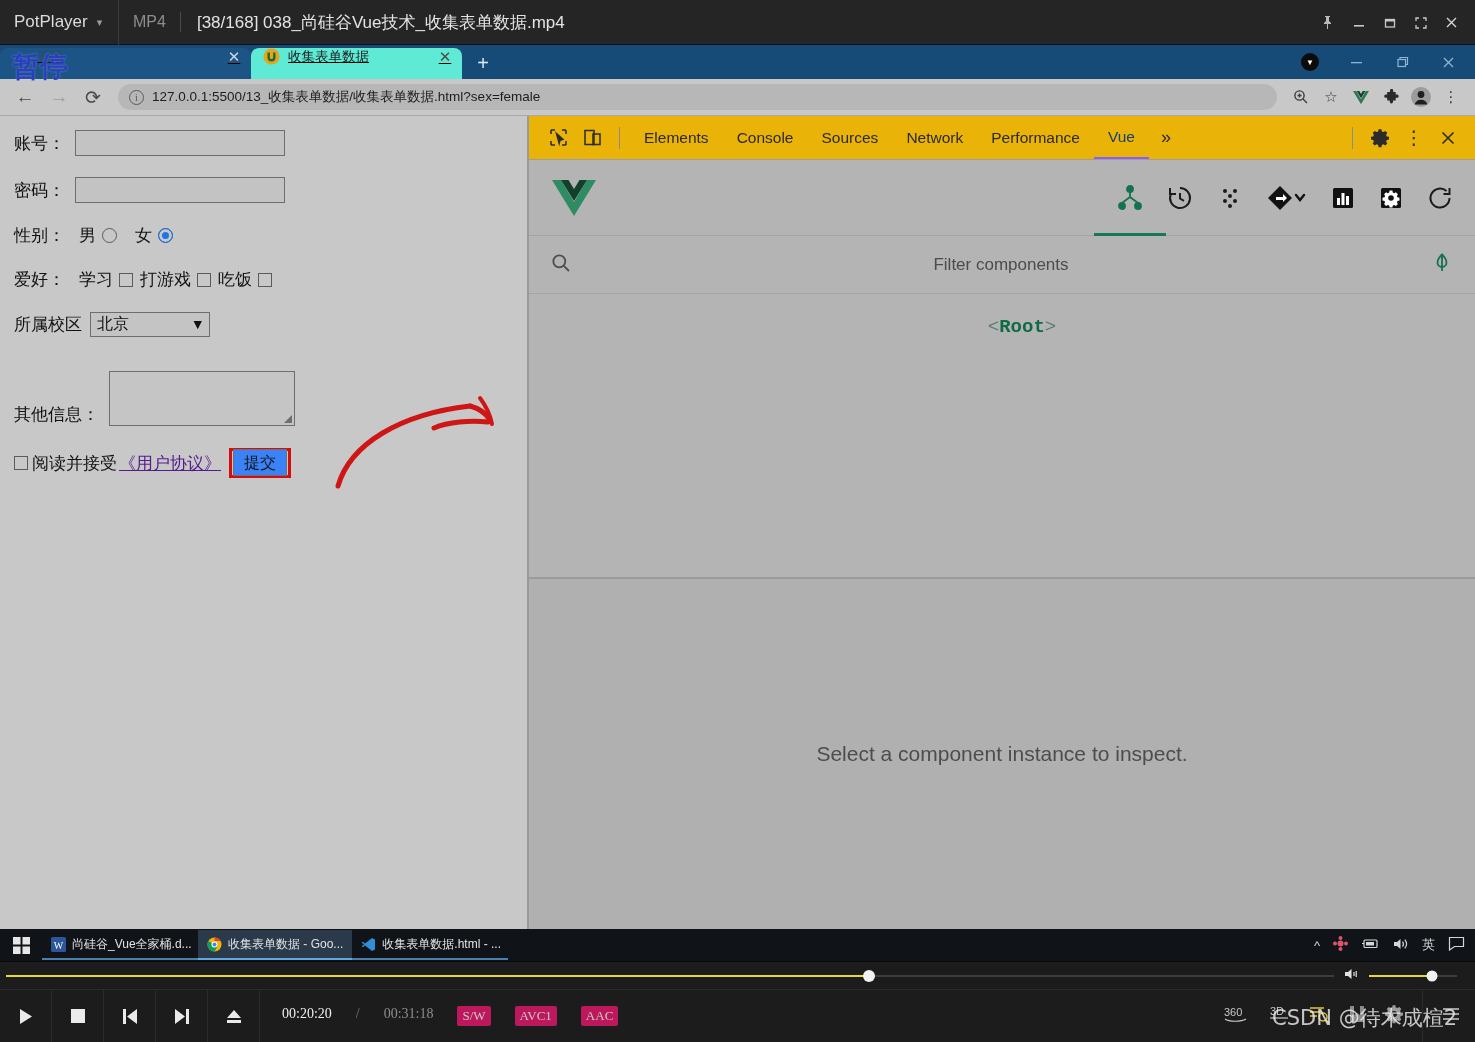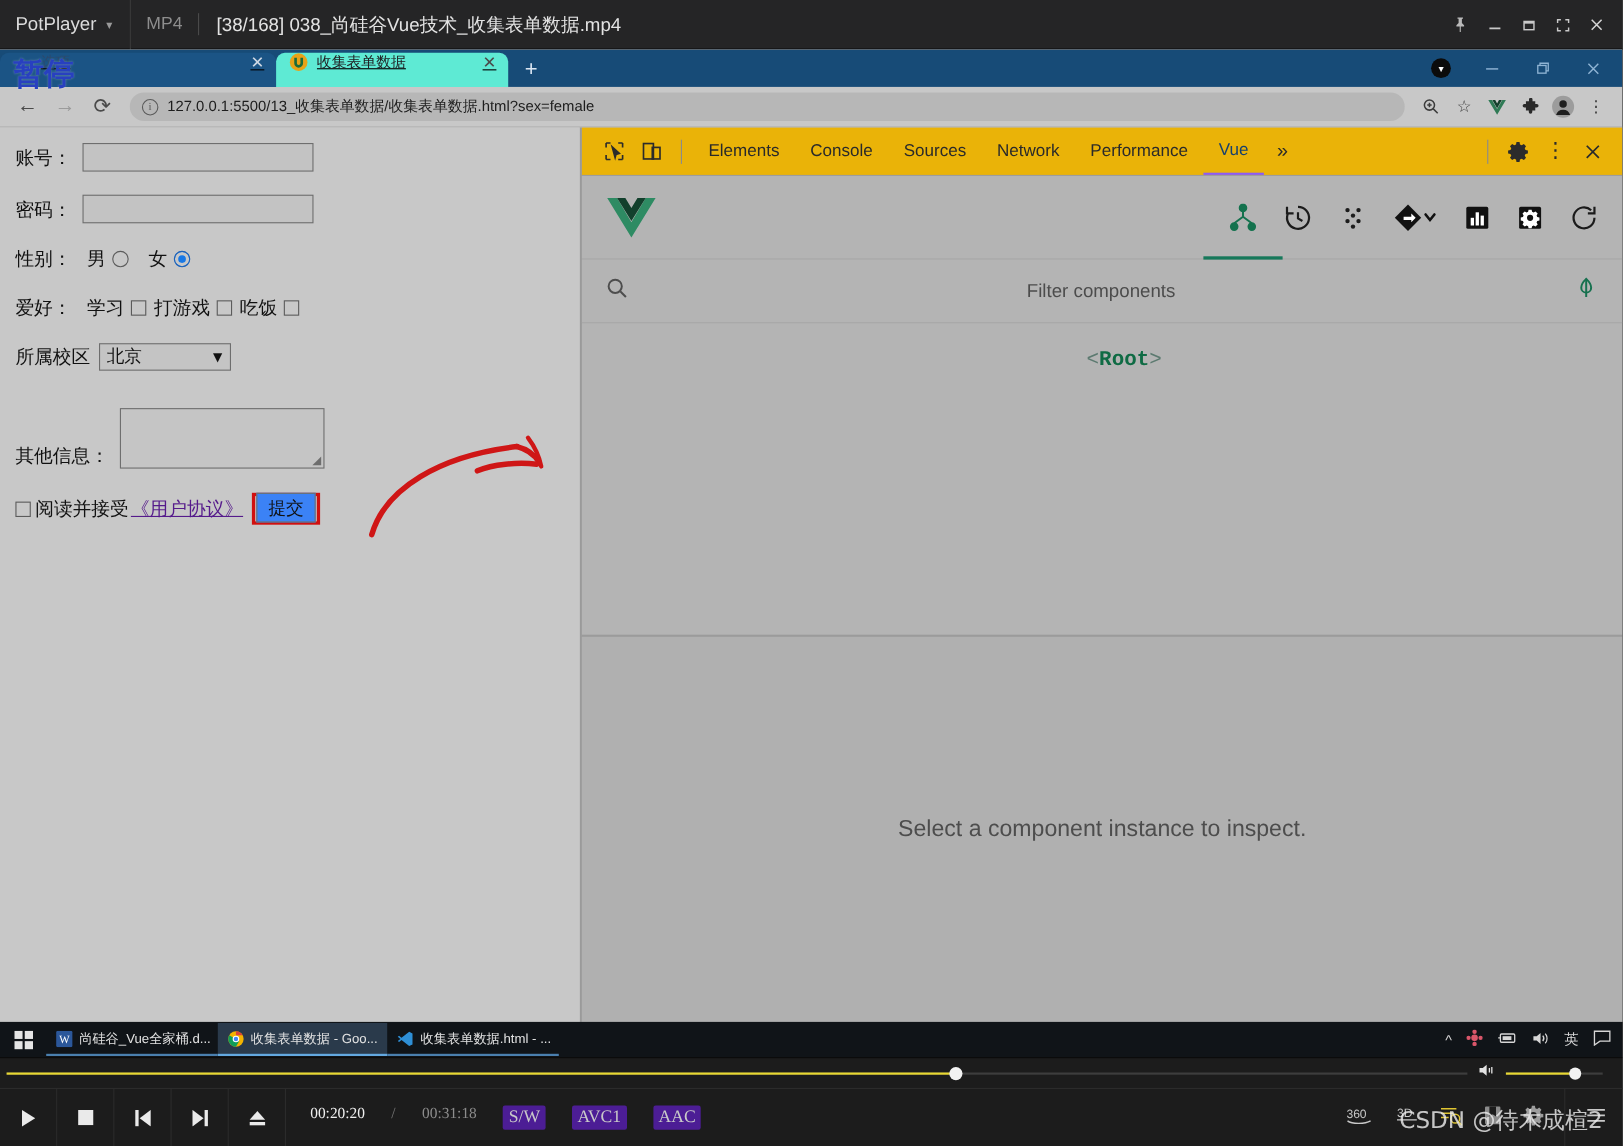--- a/index.html
+++ b/index.html
@@ -232,21 +232,21 @@
   .pp-vol-knob { position: absolute; top: 50%; transform: translate(-50%,-50%); width: 11px; height: 11px; border-radius: 50%; background: #f2f2f2; }
   .pp-btnrow { height: 53px; display: flex; align-items: center; border-top: 1px solid #2b2b2b; }
   .pp-cbtn {
     width: 52px; height: 53px; display: flex; align-items: center; justify-content: center;
     color: #e6e6e6; border-right: 1px solid #2b2b2b;
   }
   .pp-time { display: flex; align-items: flex-start; gap: 24px; padding-left: 22px; font-size: 14px; font-family: Liberation Serif, serif; }
   .t-cur { color: #efefef; }
   .t-slash { color: #777; }
   .t-tot { color: #8d8d8d; }
-  .t-badge { background: #4c1d95; color: #c9c9c9; font-size: 16px; padding: 2px 5px; border-radius: 2px; }
+  .t-badge { background: #be185d; color: #c9c9c9; font-size: 13px; padding: 2px 5px; border-radius: 2px; }
   .pp-rightbtns { margin-left: auto; display: flex; align-items: center; gap: 18px; padding-right: 14px; color: #c9c9c9; }
   .pp-divider-v { width: 1px; height: 53px; background: #2b2b2b; }
   .watermark {
     position: absolute; right: 18px; bottom: 10px;
     color: rgba(235,235,235,.82); font-size: 21px;
     font-family: "DejaVu Sans", sans-serif; pointer-events: none;
   }
 </style>
 </head>
 <body>

